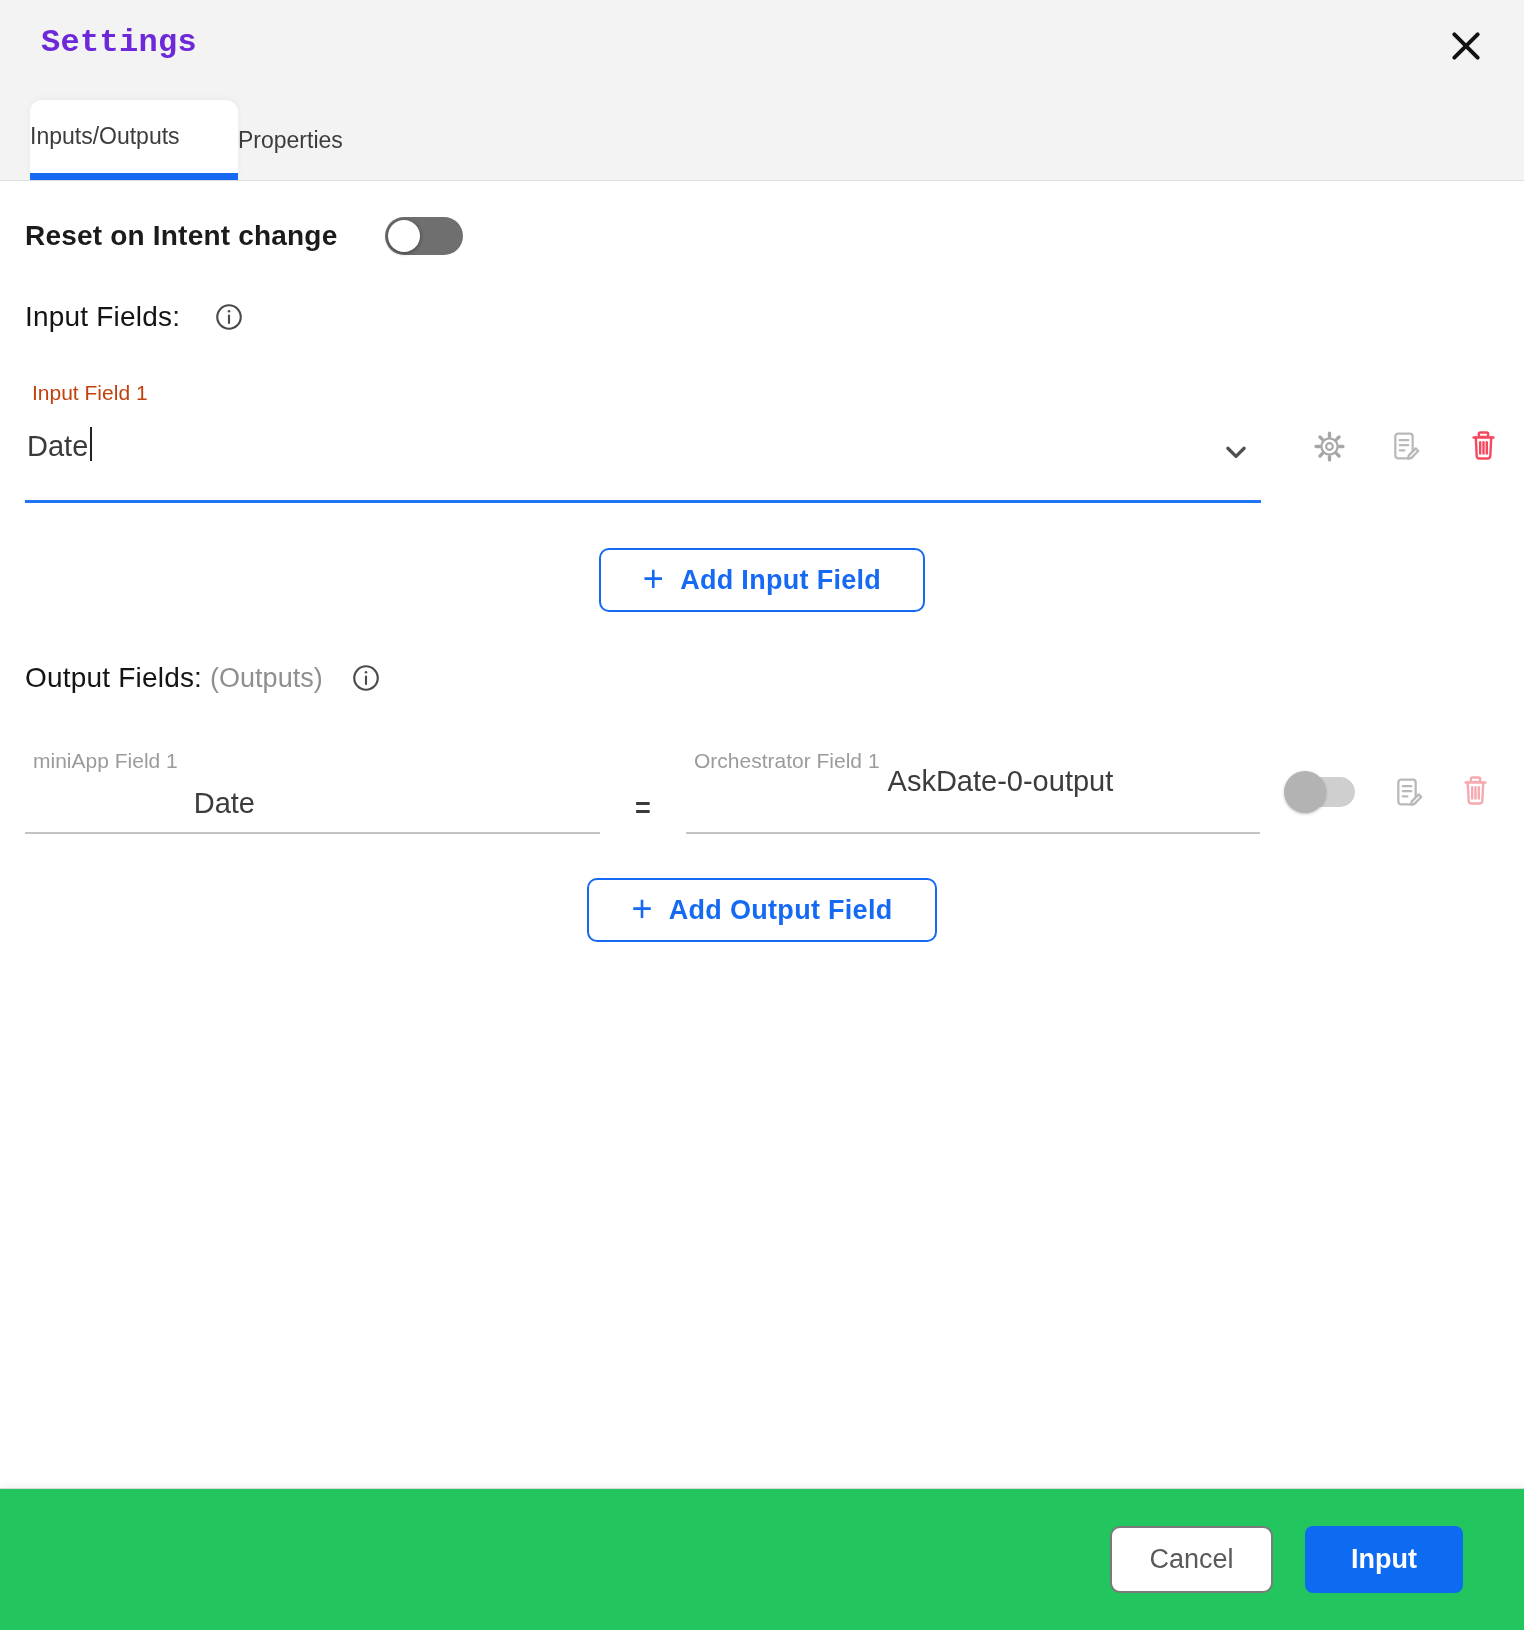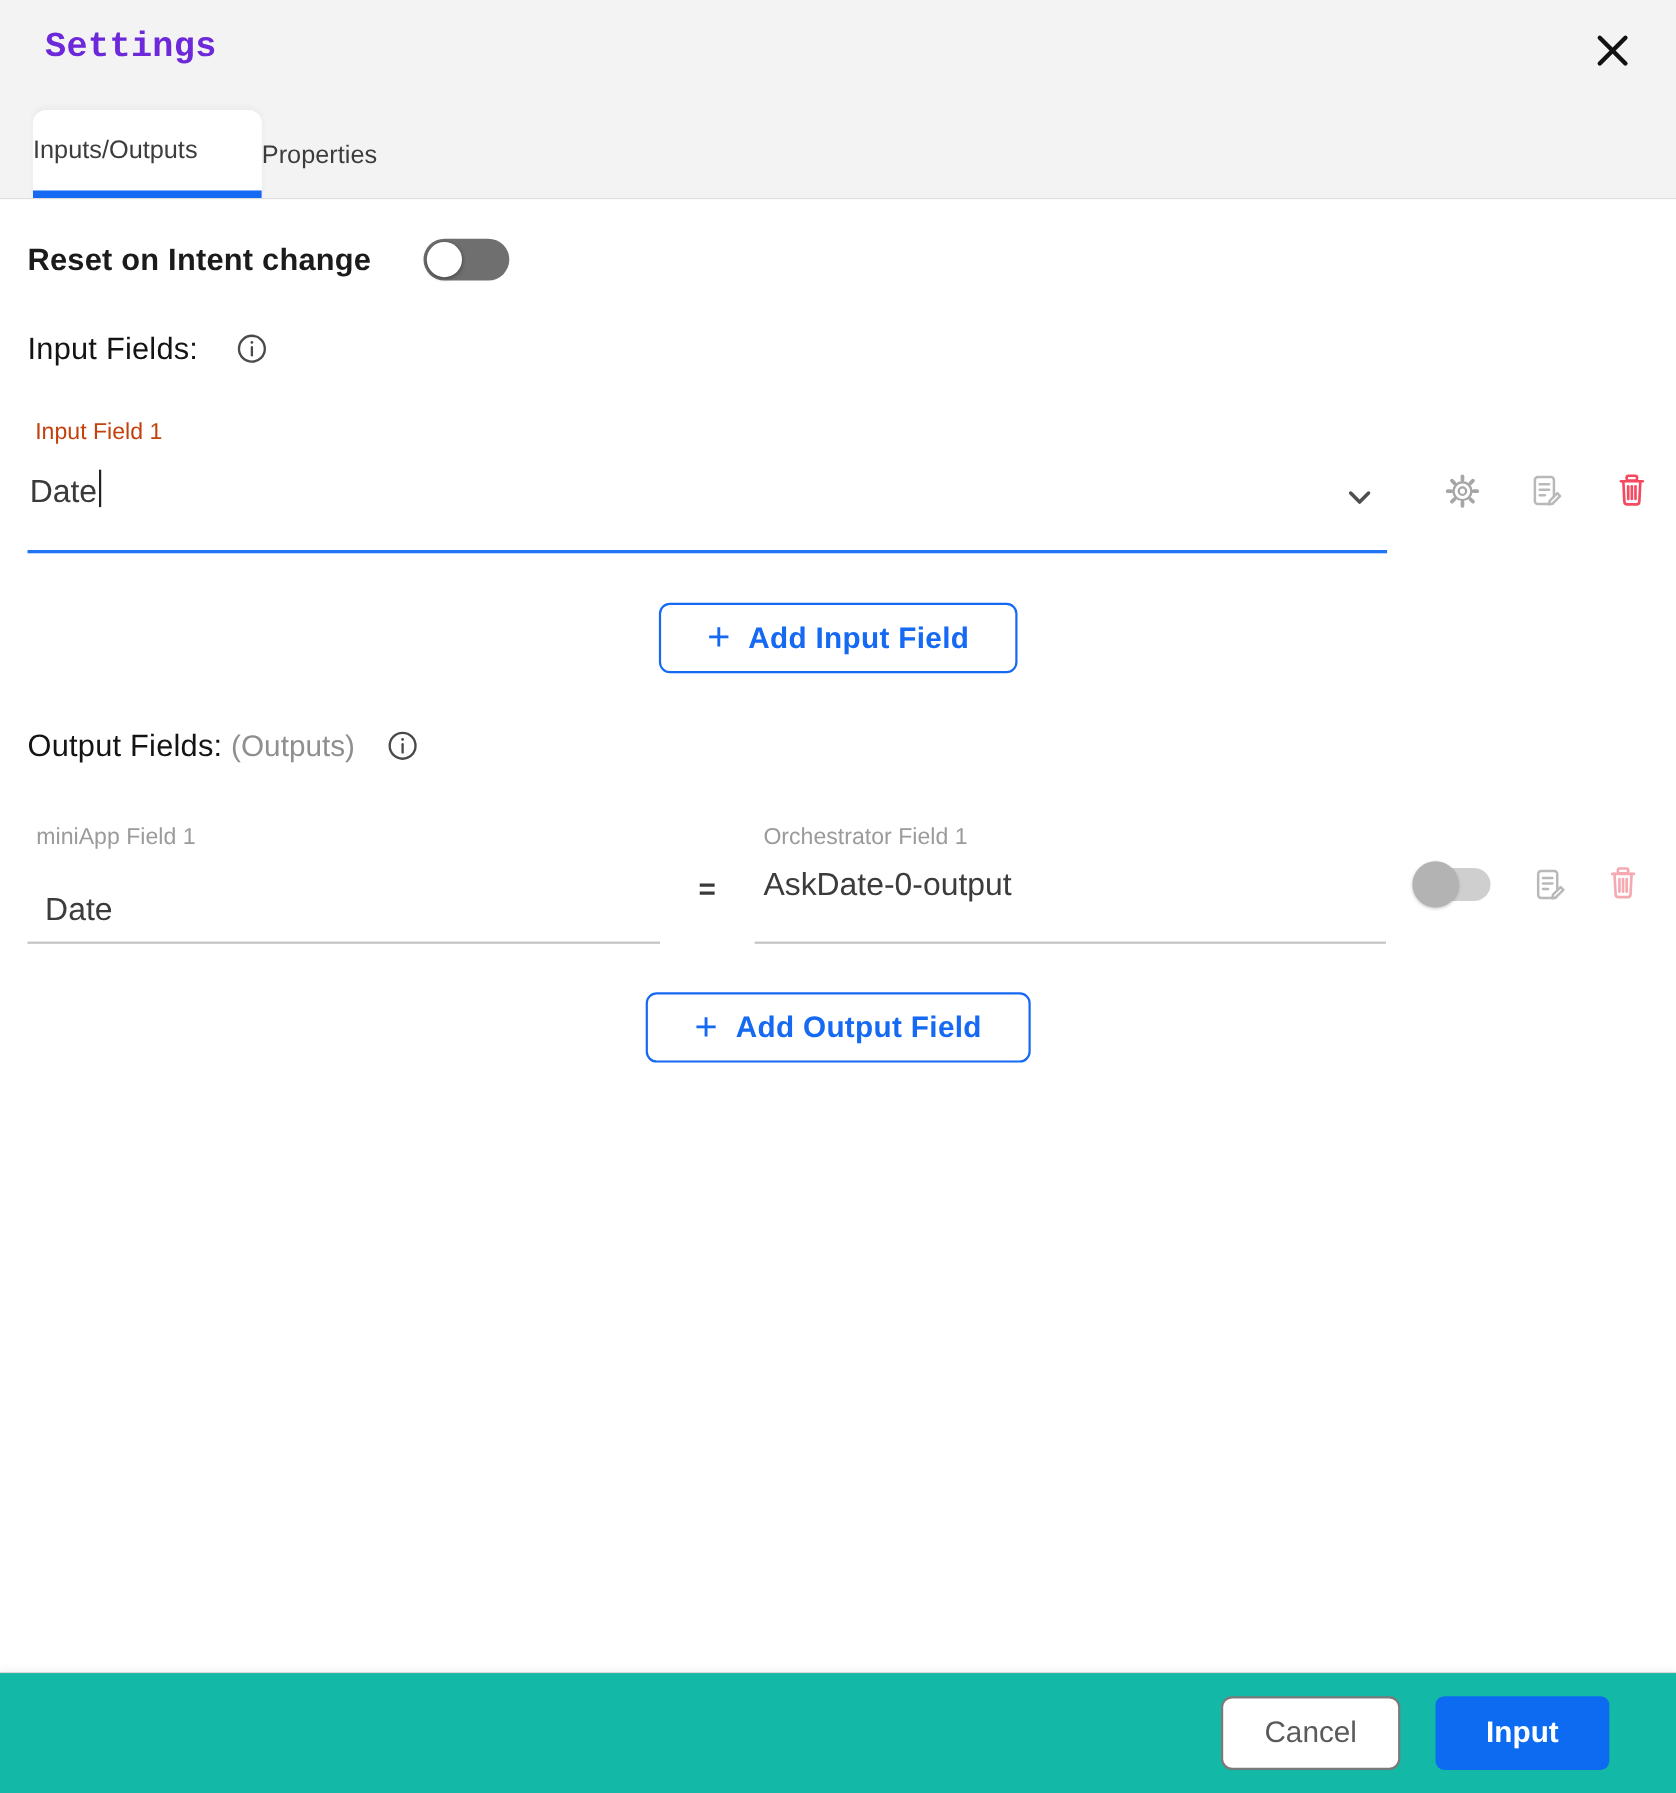--- a/index.html
+++ b/index.html
@@ -216,21 +216,21 @@
     font-weight: 400;
     margin-right: 16px;
     line-height: 1;
     margin-top: -3px;
   }
 
   .output-section { margin-top: 50px; }
 
   
   .output-row { margin-top: 55px; display: flex; align-items: stretch; }
-  .out-col { display: flex; flex-direction: column; }
+  .out-col { display: flex; flex-direction: row; }
   .col-mini { width: 575px; }
   .col-orch { width: 574px; }
   .out-label {
     font-size: 21px;
     color: #9b9b9b;
     padding-left: 8px;
   }
   .out-value {
     font-size: 29px;
     color: #3c3c3c;
@@ -282,22 +282,22 @@
     background: #b3b3b3;
     box-shadow: 0 1px 3px rgba(0,0,0,0.25);
   }
 
   
   .modal-footer {
     position: absolute;
     left: 0;
     right: 0;
     bottom: 0;
-    height: 110px;
-    background: #14b8a6;
+    height: 142px;
+    background: #22c55e;
     border-top: 1px solid #d8d8d8;
     box-shadow: 0 -3px 8px rgba(0,0,0,0.05);
     display: flex;
     align-items: center;
     justify-content: flex-end;
     gap: 32px;
     padding-right: 61px;
   }
   .cancel-btn {
     width: 163px;

